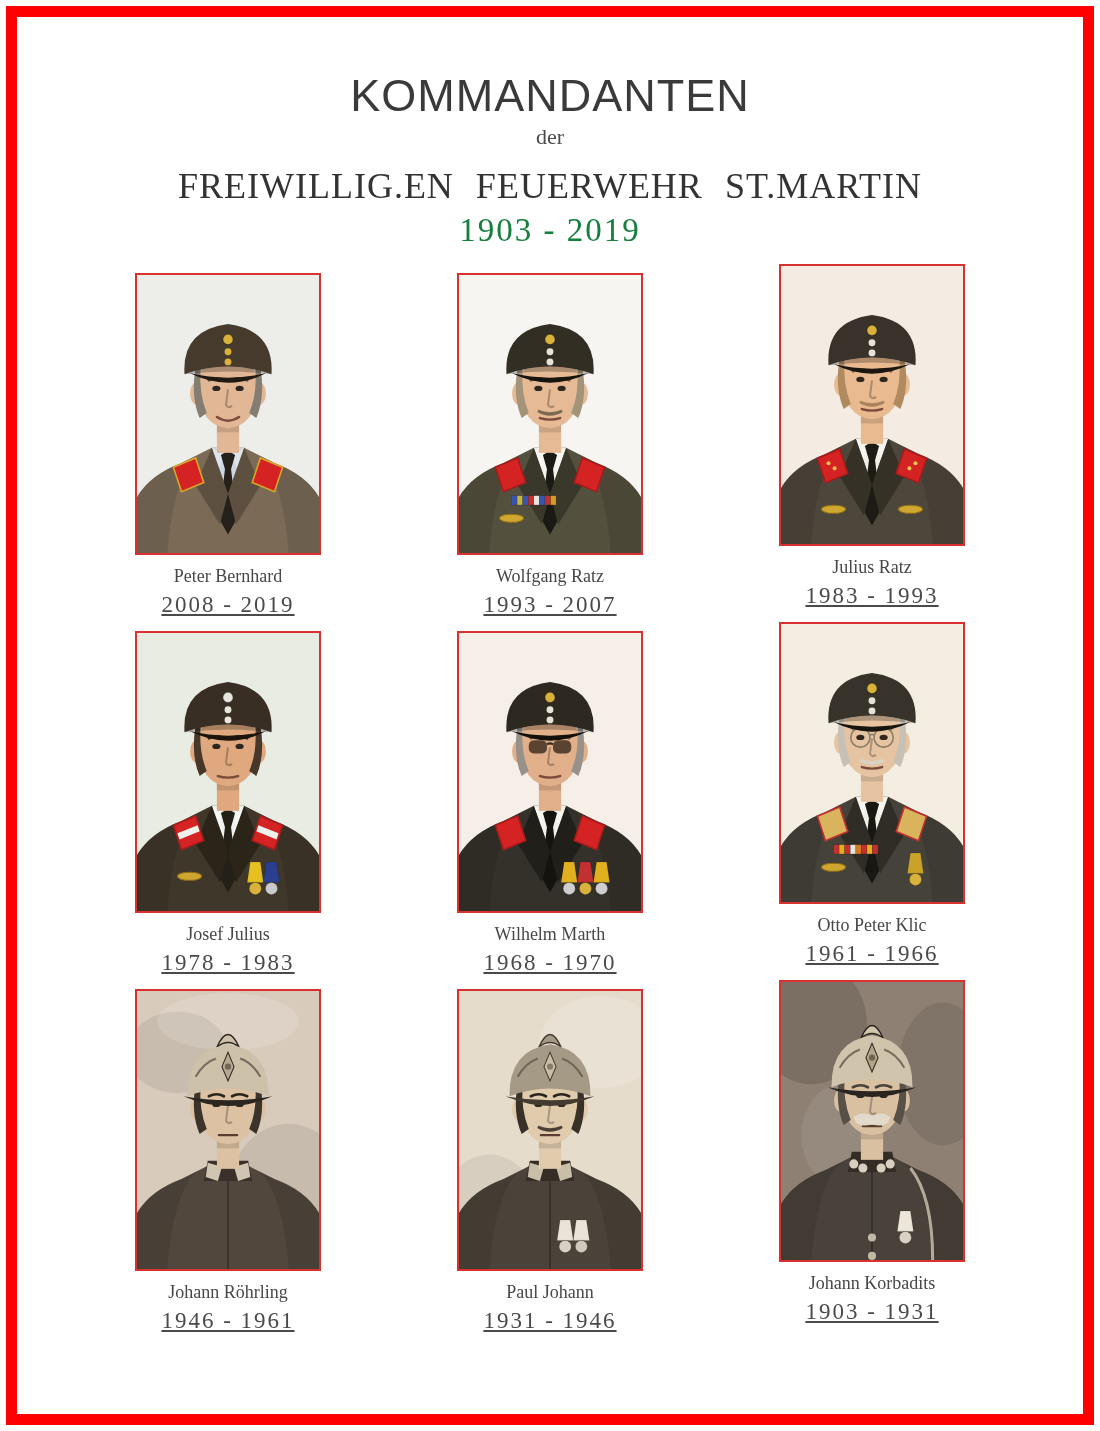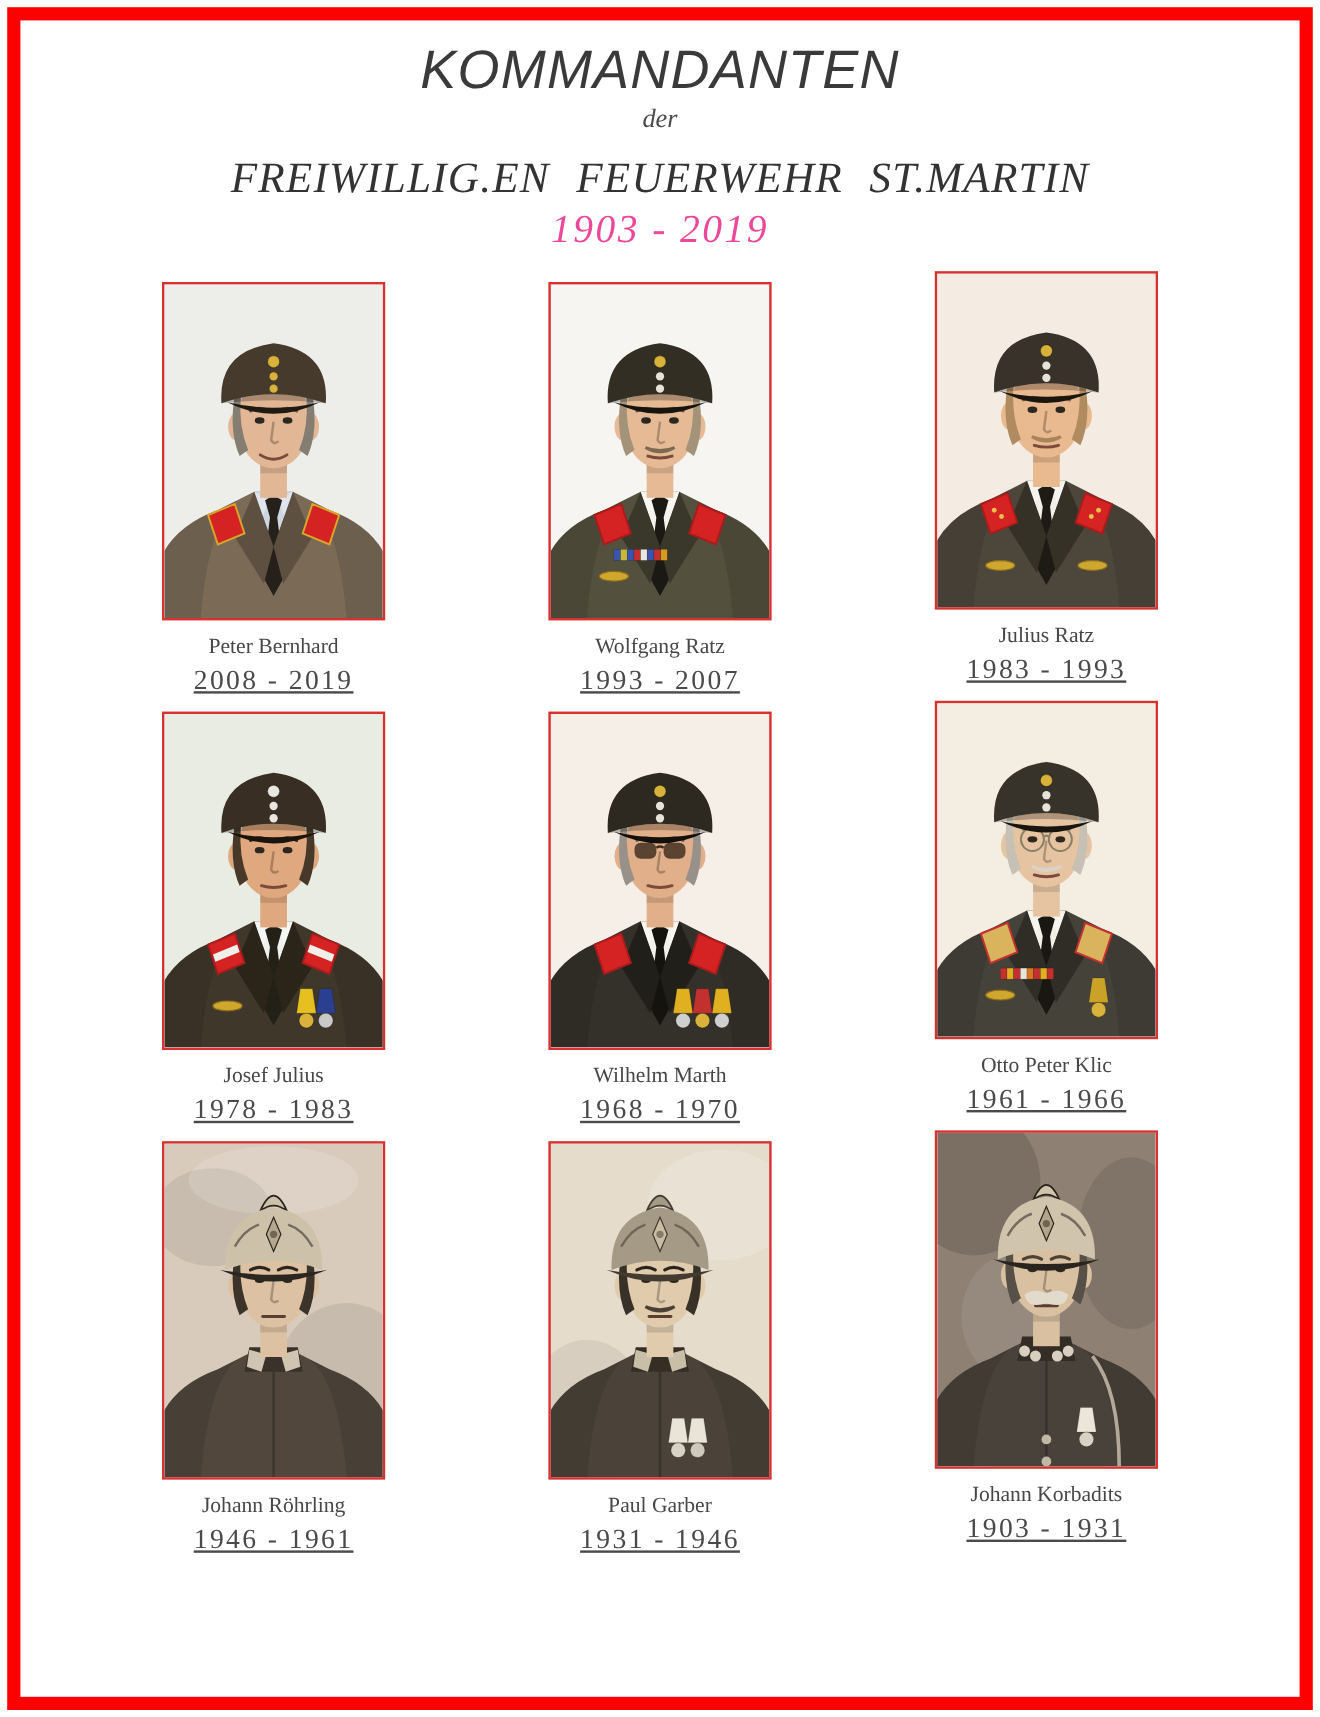--- a/index.html
+++ b/index.html
@@ -9,33 +9,33 @@
     position:relative;
     overflow:hidden;
     font-family:"Liberation Serif", serif;
   }
   .page-border{
     position:absolute;inset:6px;
     border:11px solid #ff0000;
     pointer-events:none;
     z-index:10;
   }
-  .header{text-align:center;padding-top:34px;font-style:italic;}
+  .header{text-align:center;padding-top:72px;}
   .title{
     font-family:"Liberation Sans", sans-serif;
     font-size:45px;letter-spacing:1px;
     color:#3a3a3a;line-height:1.05;
   }
   .subtitle{font-size:22px;color:#4a4a4a;margin-top:5px;}
   .org{
     font-size:36px;color:#333333;
     letter-spacing:1px;word-spacing:12px;
     margin-top:18px;line-height:1.05;
   }
-  .period{font-size:33px;color:#ec4899;letter-spacing:2px;margin-top:6px;}
+  .period{font-size:33px;color:#15803d;letter-spacing:2px;margin-top:6px;}
   .grid{
     width:830px;margin:24px auto 0;
     display:grid;grid-template-columns:repeat(3,186px);
     justify-content:space-between;row-gap:14px;
   }
   figure.card{margin:0;text-align:center;}
   .card:nth-child(3n){transform:translateY(-9px);}
   .photo{
     width:182px;height:278px;
     border:2px solid #d93030;
@@ -434,21 +434,21 @@
           <path d="M 90 60 L 96 74 L 90 88 L 84 74 Z" fill="#c9bda4" stroke="#433b30" stroke-width="1"></path>
           <circle cx="90" cy="74" r="3" fill="#433b30" opacity="0.5"></circle>
           <path d="M 46 103 Q 90 122 134 103 Q 90 111 46 103 Z" fill="#433b30"></path>
           <polygon points="100,224 110,224 113,244 97,244" fill="#eae4d8" stroke="#00000030" stroke-width="0.6"></polygon>
           <circle cx="105" cy="250" r="6" fill="#d8d2c4" stroke="#00000040" stroke-width="0.8"></circle>
           <polygon points="116,224 126,224 129,244 113,244" fill="#eae4d8" stroke="#00000030" stroke-width="0.6"></polygon>
           <circle cx="121" cy="250" r="6" fill="#cfc9bb" stroke="#00000040" stroke-width="0.8"></circle>
         </svg>
       </div>
     <figcaption>
-      <div class="cap-name">Paul Garber</div>
+      <div class="cap-name">Paul Johann</div>
       <div class="cap-years">1931 - 1946</div>
     </figcaption>
   </figure>
 
   <figure class="card">
     <div class="photo">
         <svg viewBox="0 0 180 272" width="182" height="278" preserveAspectRatio="none" xmlns="http://www.w3.org/2000/svg">
           <rect width="180" height="272" fill="#8e8073"></rect>
           <ellipse cx="30" cy="40" rx="55" ry="60" fill="#00000022"></ellipse>
           <ellipse cx="160" cy="90" rx="45" ry="70" fill="#00000018"></ellipse>

